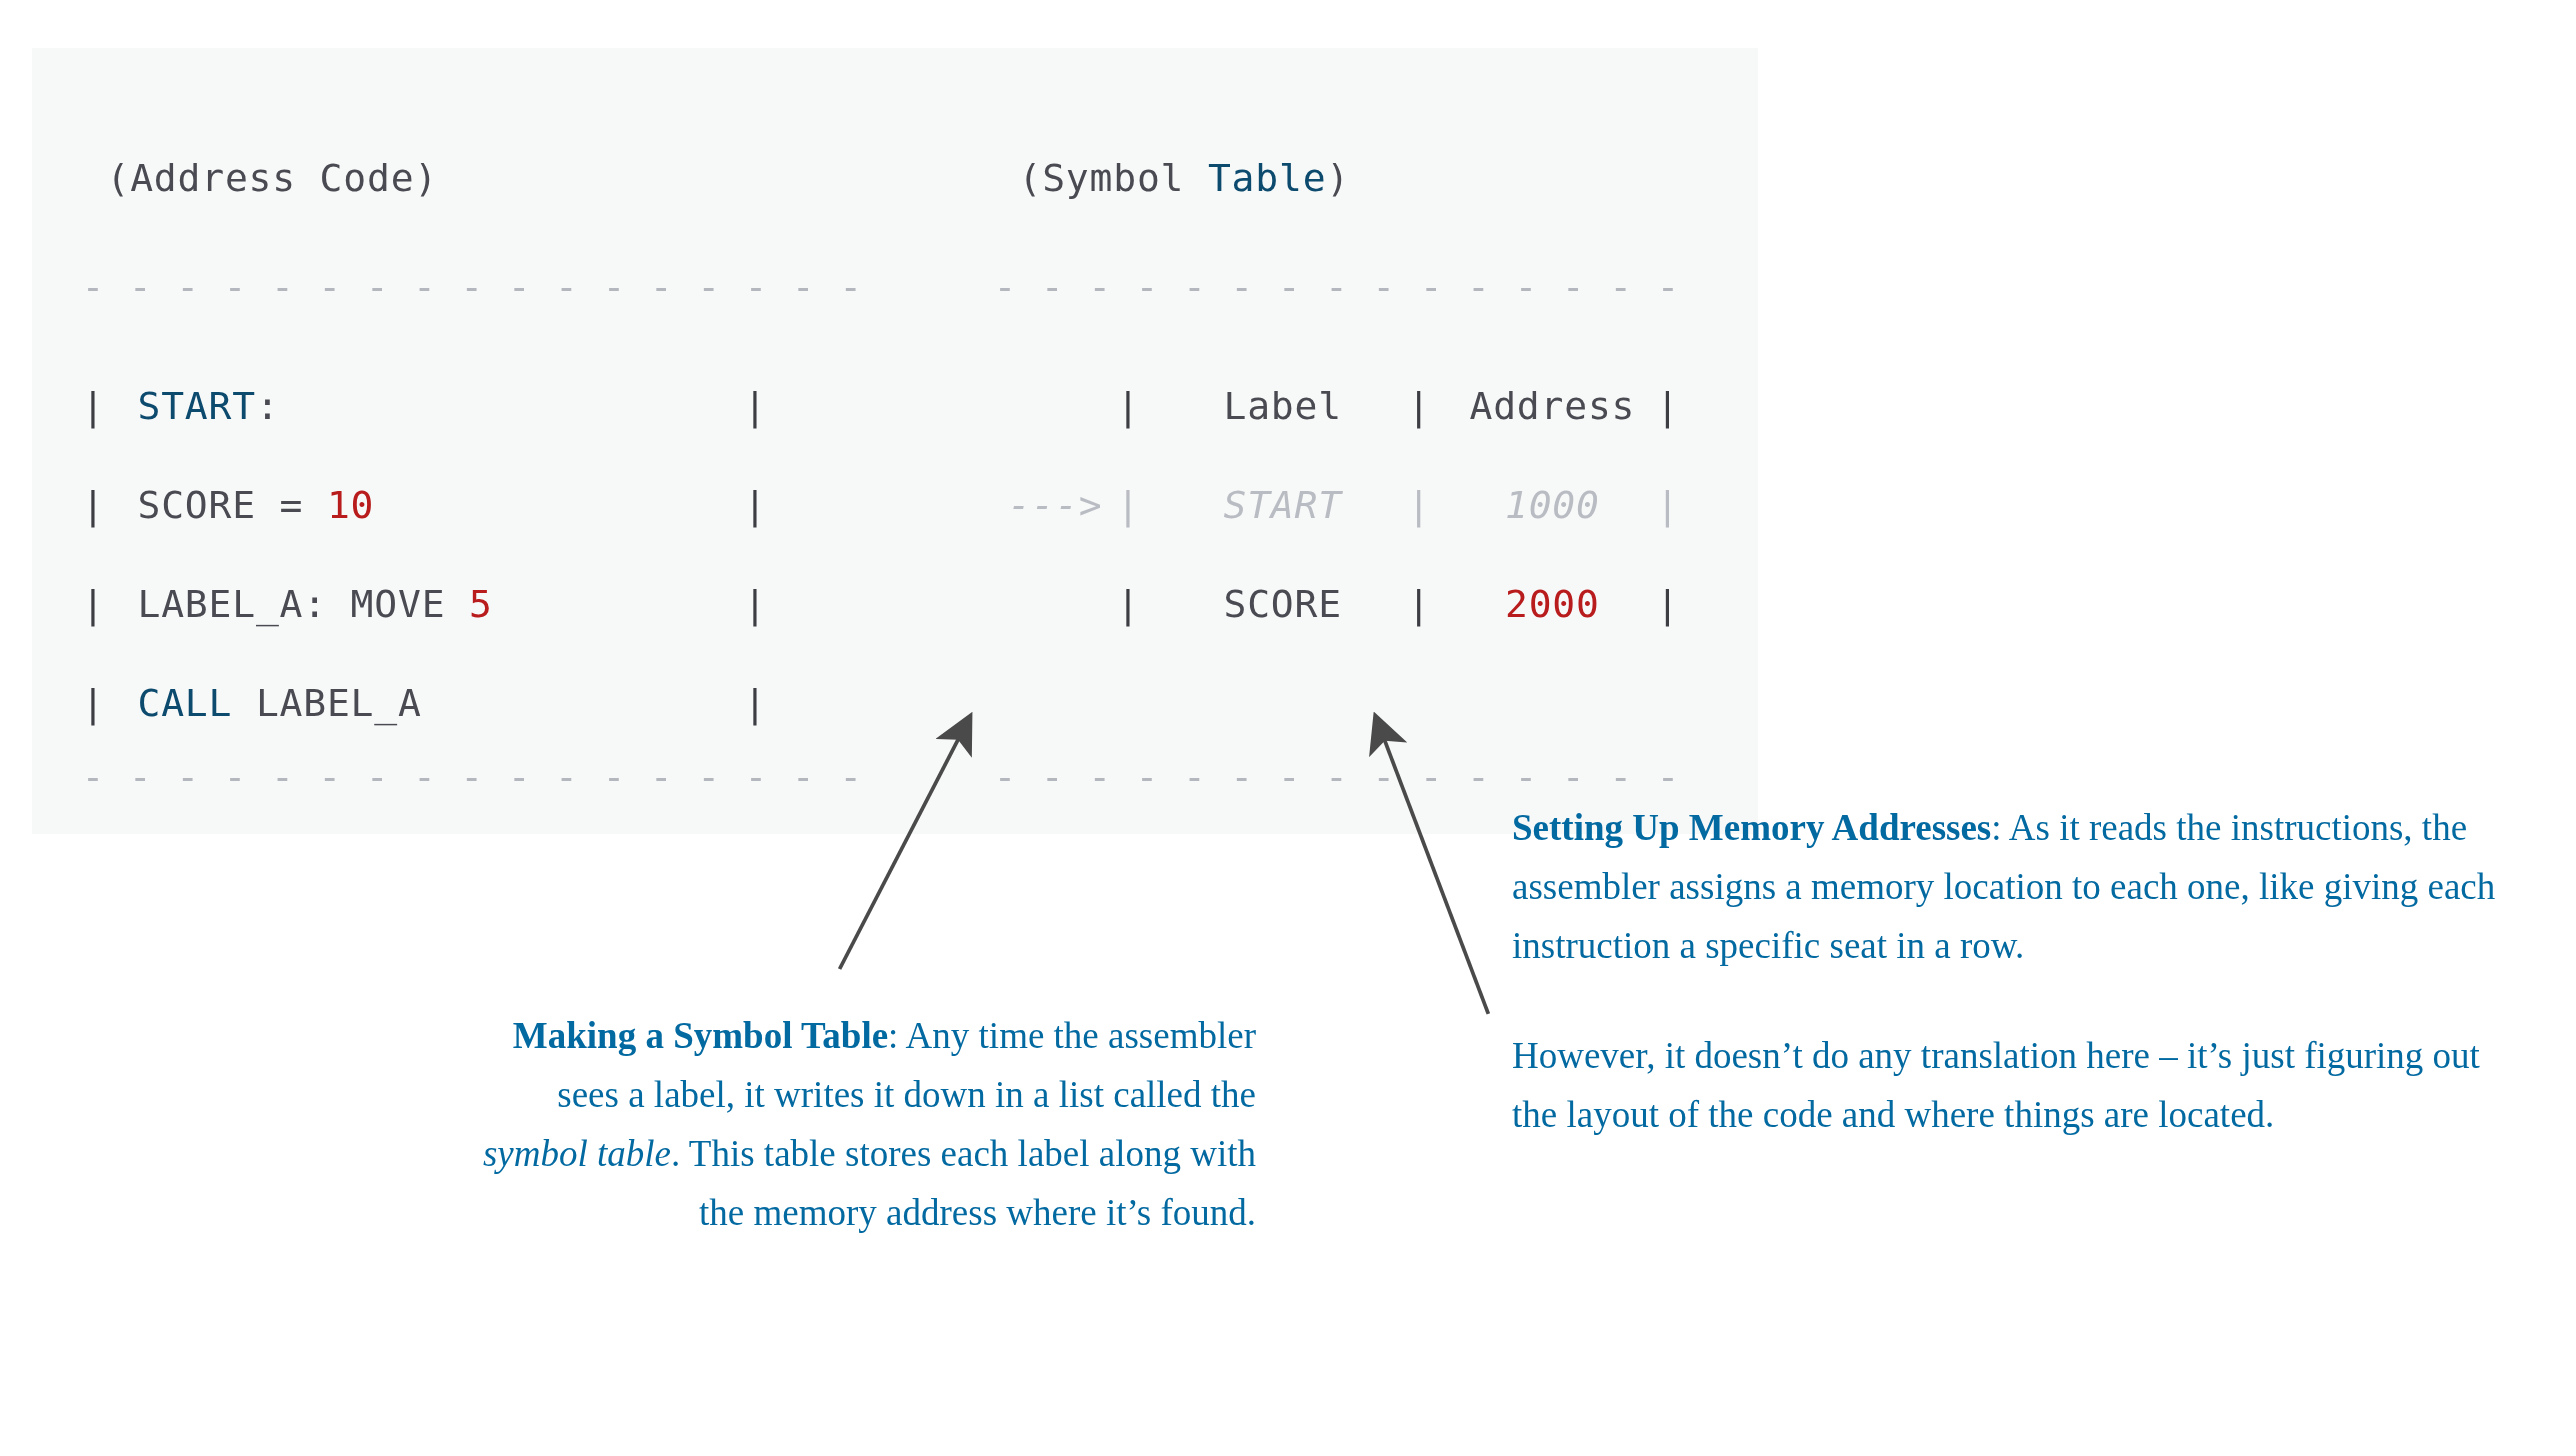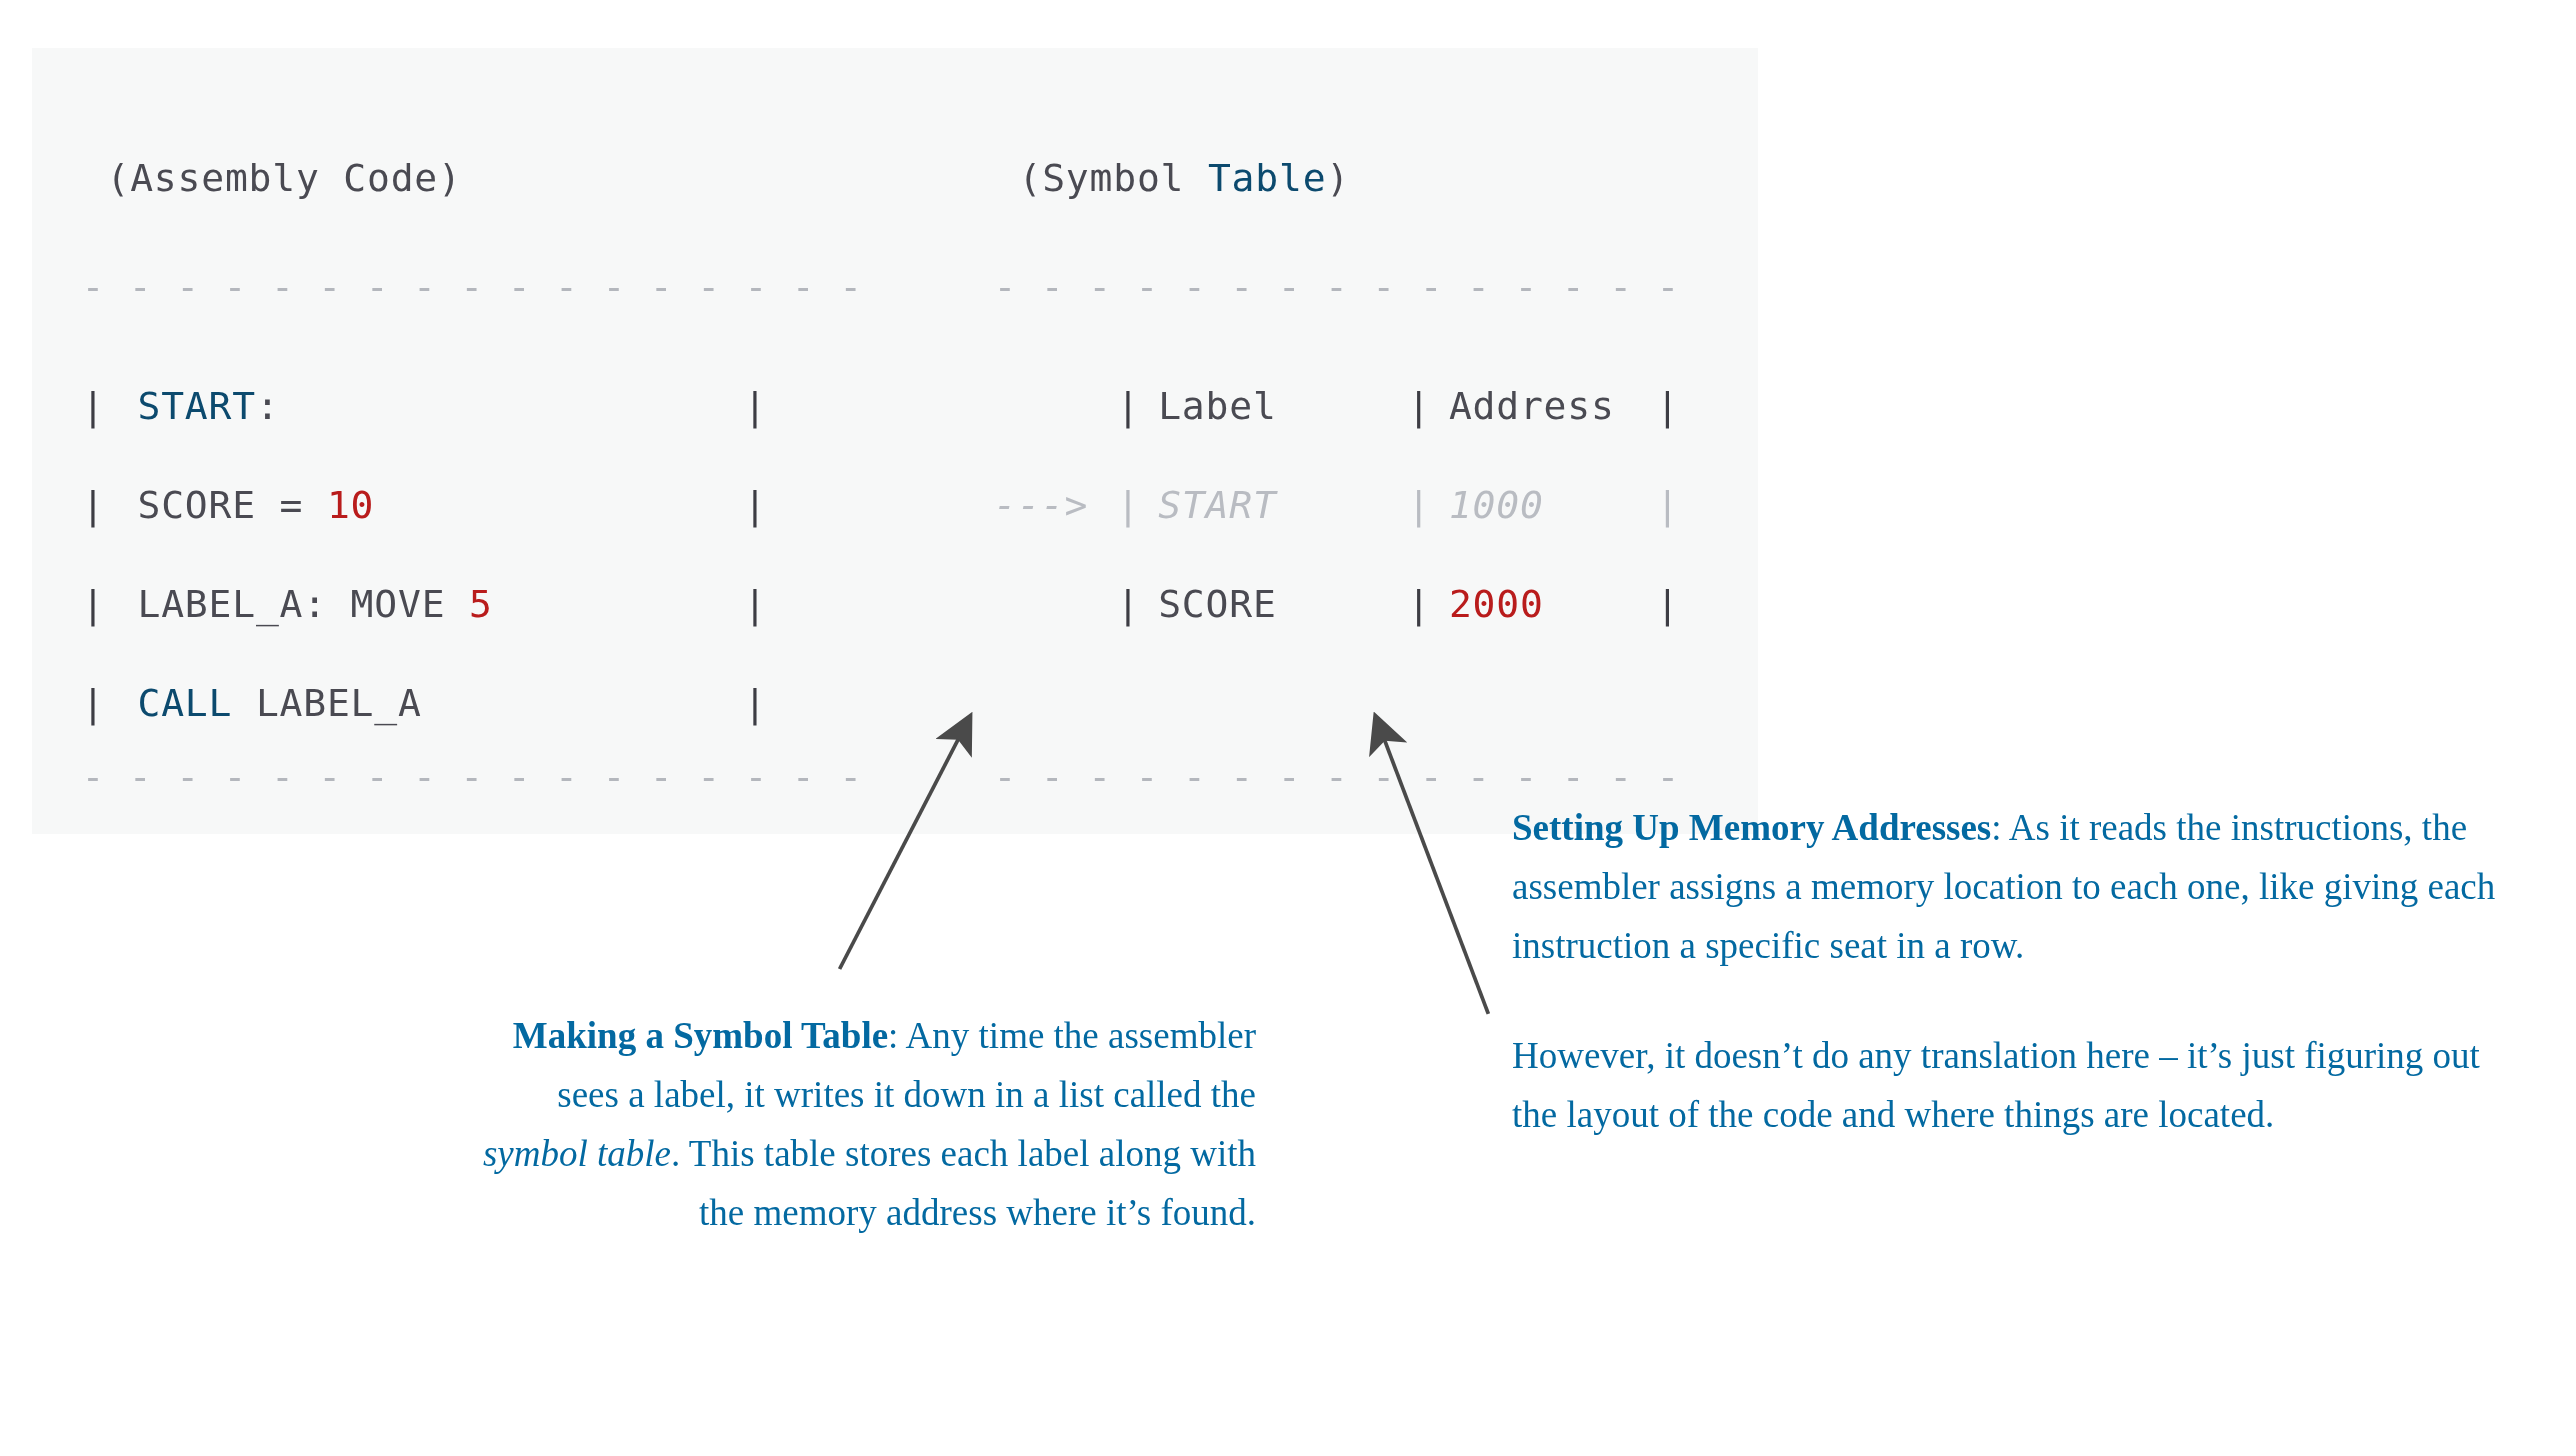--- a/index.html
+++ b/index.html
@@ -97,20 +97,21 @@
 
   
   #sym-rows {
     position: absolute;
     left: 962px;
     top: 309px;
   }
   #sym-rows .row {
     height: 99px;
     line-height: 99px;
+    text-align: center;
   }
   .sym-arrowcol {
     display: inline-block;
     width: 123px;
     color: #b9bcc2;
   }
   .sym-label {
     display: inline-block;
     width: 249px;
   }
@@ -151,21 +152,21 @@
     width: 2576px;
     height: 1456px;
     pointer-events: none;
   }
 </style>
 </head>
 <body>
 
 <div id="code-block">
 
-  <div id="asm-header" class="mono">(Assembly Code)</div>
+  <div id="asm-header" class="mono">(Address Code)</div>
 
   <div id="sym-header" class="mono"><span>(Symbol </span><span class="kw-purple">Table</span><span>)</span></div>
 
   <div id="asm-rule-top" class="mono">- - - - - - - - - - - - - - - - -</div>
   <div id="sym-rule-top" class="mono">- - - - - - - - - - - - - - -</div>
 
   <div id="asm-rows">
 
     <div class="row mono"><span class="asm-left-pipe pipe">|</span><span class="asm-body"><span class="kw-purple">START</span><span>:</span><span class="num-gold"></span></span><span class="pipe">|</span></div>
 

